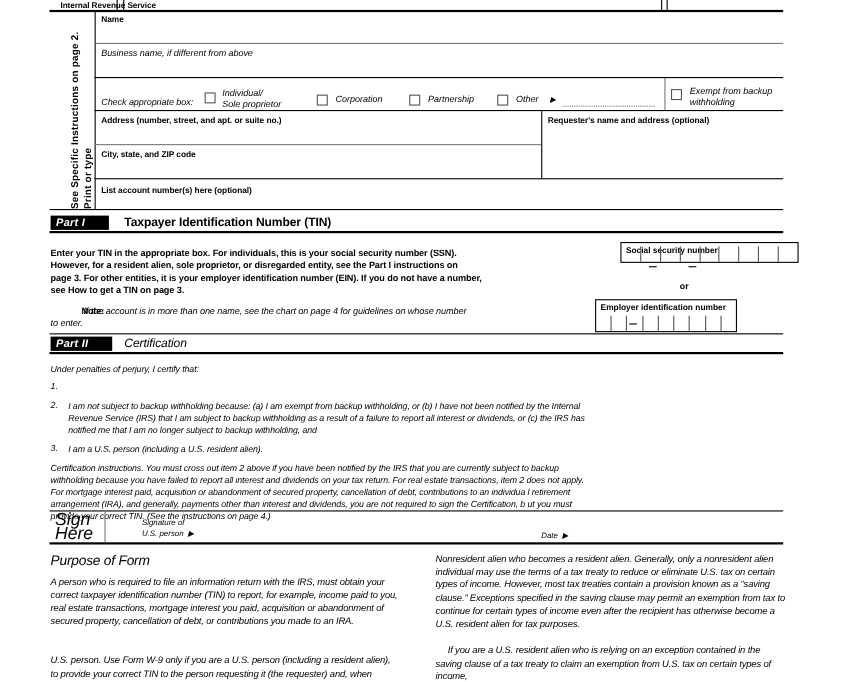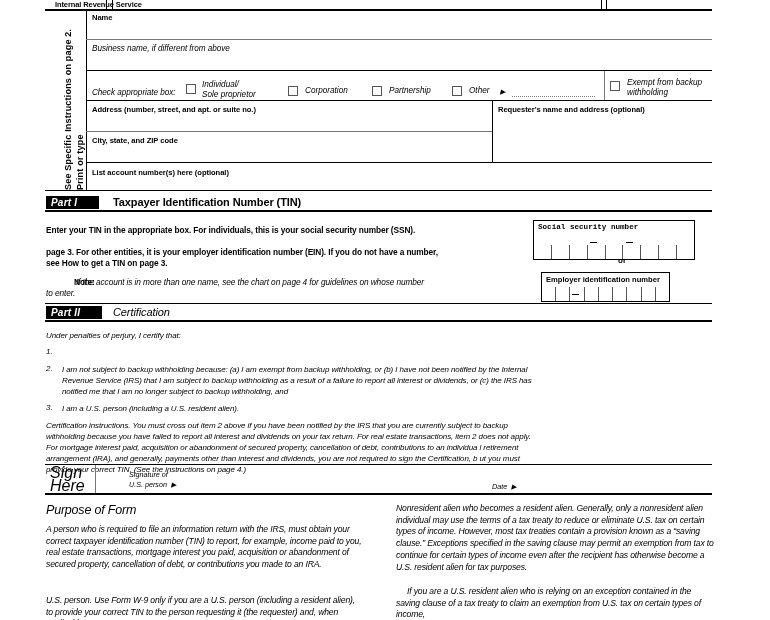--- a/index.html
+++ b/index.html
@@ -280,28 +280,29 @@
   <div class="fld-label" style="left:498px; top:105px;">Requester's name and address (optional)</div>
 
   <div class="fld-label" style="left:92px; top:168px;">List account number(s) here (optional)</div>
   <div class="hline" style="left:45px; top:190px; width:667px;"></div>
 
   <div class="part-tag" style="left:46px; top:196px; width:53px;">Part I</div>
   <div class="part-title" style="left:113px; top:196px;">Taxpayer Identification Number (TIN)</div>
   <div class="hline-thick" style="left:45px; top:210px; width:667px;"></div>
 
   <div class="p-bold" style="left:46px; top:225px;">Enter your TIN in the appropriate box. For individuals, this is your social security number (SSN).</div>
+  <div class="p-bold" style="left:46px; top:236px;">However, for a resident alien, sole proprietor, or disregarded entity, see the Part I instructions on</div>
   <div class="p-bold" style="left:46px; top:247px;">page 3.   For other entities, it is your employer identification number (EIN). If you do not have a number,</div>
   <div class="p-bold" style="left:46px; top:258px;">see  How to get a TIN      on page 3.</div>
 
   <div class="p-bold" style="left:63px; top:277px;padding-left:11px;">Note:</div>
   <div class="p-ital" style="left:76px; top:277px;">If the account is in more than one name, see the chart on page 4 for guidelines on whose number</div>
   <div class="p-ital" style="left:46px; top:288px;">to enter.</div>
 
-  <div class="tinbox" style="left:533px; top:220px; width:162px; height:40px;font-family:Liberation Mono, monospace;">
+  <div class="tinbox" style="left:564px; top:220px; width:162px; height:19px;">
     <div class="tin-title">Social security number</div>
     <div class="tin-cells">
       <span></span>
       <span></span>
       <span></span>
       <span></span>
       <span></span>
       <span></span>
       <span></span>
       <span></span>

